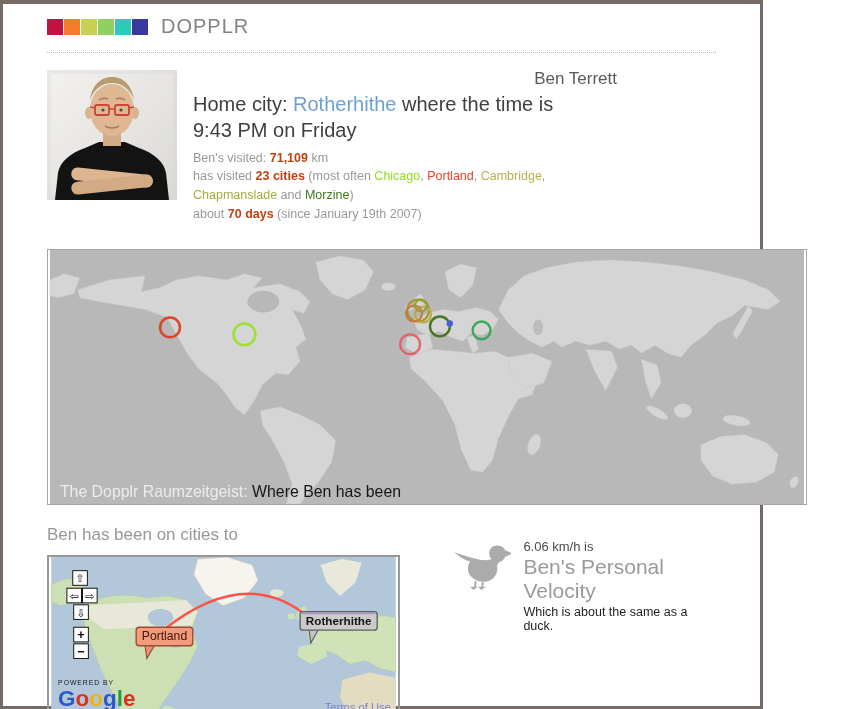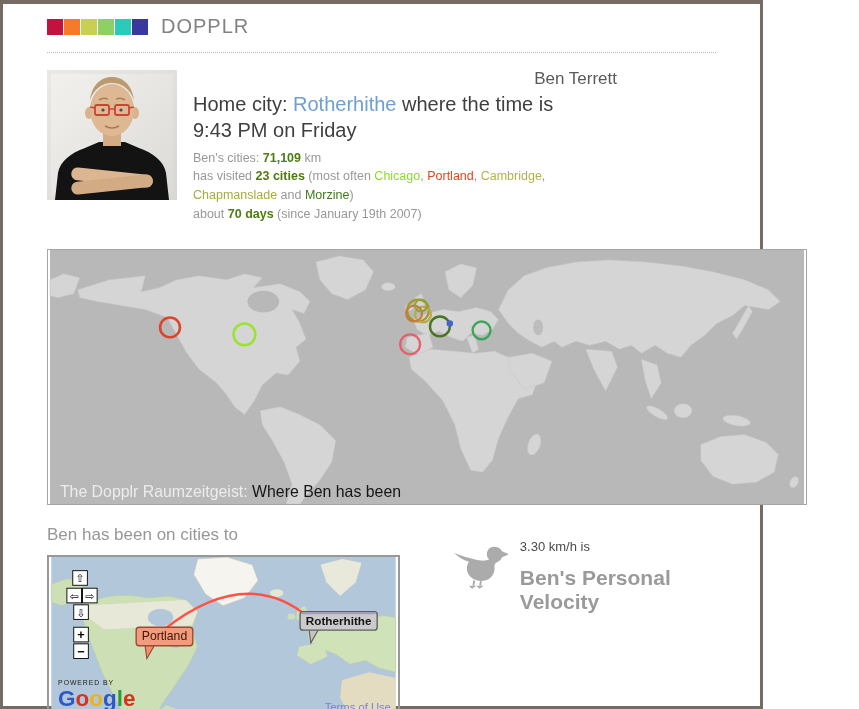--- a/index.html
+++ b/index.html
@@ -19,35 +19,35 @@
   .brand{margin-left:13px;font-size:20px;color:#828282;letter-spacing:1px;}
   .dotted{border:none;border-bottom:1px dotted #b9b9b9;margin:14px 0 0 0;height:0;}
   
   .profile{display:flex;margin-top:17px;}
   .photo{width:130px;height:130px;flex:0 0 130px;}
   .profile-text{margin-left:16px;}
   .name{font-size:17px;color:#5a5a5a;font-weight:400;margin:0 0 2px 0;line-height:1.1;text-align:right;}
   .home-line{font-size:20px;color:#3f3f3f;margin:2px 0 6px 0;max-width:372px;line-height:1.3;}
   .home-line a{color:#6f9fd0;text-decoration:none;}
   .stats{font-size:12.5px;color:#989898;max-width:424px;line-height:1.5;}
-  .stats b{color:#4d7c0f;font-weight:bold;}
+  .stats b{color:#c2410c;font-weight:bold;}
   .stats .city{text-decoration:none;}
   
   .worldmap{margin-top:25px;}
   .worldmap svg{display:block;border:1px solid #a5a5a5;}
   svg text{font-family:"Liberation Sans","DejaVu Sans",sans-serif;}
   
   .bottom{display:flex;align-items:flex-start;margin-top:20px;}
   .trips-col{width:357px;}
   .trips-heading{font-size:17px;color:#979797;margin:0 0 10px 0;font-weight:400;}
   .gmap{border:2px solid #989898;display:block;}
   .velocity{display:flex;margin-left:48px;margin-top:14px;}
   .velocity-text{margin-left:12px;}
   .v-speed{font-size:13px;color:#4a4a4a;margin:0;}
-  .v-title{font-size:21px;color:#9a9a9a;margin:12px 0 2px 0;font-weight:700;}
+  .v-title{font-size:21px;color:#9a9a9a;margin:1px 0 2px 0;font-weight:400;}
   .v-sub{font-size:12.5px;color:#1e1e1e;margin:0;}
 </style>
 </head>
 <body>
 
 <div class="page">
 
   <div class="logo-row">
     <div class="logo-squares">
       <span class="sq" style="background: rgb(196, 18, 64);"></span>
@@ -88,21 +88,21 @@
       <circle cx="74" cy="40" r="1.6" fill="#4a4a4a"></circle>
       <rect x="48" y="35" width="14" height="10" rx="2" fill="none" stroke="#cc4433" stroke-width="1.8"></rect>
       <rect x="68" y="35" width="14" height="10" rx="2" fill="none" stroke="#cc4433" stroke-width="1.8"></rect>
       <path d="M62,39 L68,39 M48,38 L43,37 M82,38 L87,37" stroke="#cc4433" stroke-width="1.6" fill="none"></path>
       <path d="M58,56 Q65,60 72,56" stroke="#ab7657" stroke-width="1.5" fill="none"></path>
     </svg>
     <div class="profile-text">
       <h1 class="name">Ben Terrett</h1>
       <p class="home-line"><span>Home city: </span><a href="#">Rotherhithe</a><span> where the time is 9:43 PM on Friday</span></p>
       <div class="stats">
-        <div><span>Ben's cities: </span><b>71,109</b><span> km</span></div>
+        <div><span>Ben's visited: </span><b>71,109</b><span> km</span></div>
         <div><span>has visited </span><b>23 cities</b><span> (most often </span><a href="#" class="city" style="color: rgb(143, 220, 31);">Chicago</a><span>, </span><a href="#" class="city" style="color: rgb(232, 67, 31);">Portland</a><span>, </span><a href="#" class="city" style="color: rgb(178, 178, 74);">Cambridge</a><span>, </span><a href="#" class="city" style="color: rgb(164, 173, 58);">Chapmanslade</a><span> and </span><a href="#" class="city" style="color: rgb(62, 122, 26);">Morzine</a><span>)</span></div>
         <div><span>about </span><b>70 days</b><span> (since January 19th 2007)</span></div>
       </div>
     </div>
   </div>
 
   <div class="worldmap">
     <svg width="760" height="256" viewBox="0 0 760 256">
       <rect width="760" height="256" fill="#b8b8b8"></rect>
       <g fill="#d5d5d5" stroke="#c6c6c6" stroke-width="0.5">
@@ -219,19 +219,20 @@
 
     <div class="velocity">
       <svg width="72" height="56" viewBox="0 0 80 58">
         <path fill="#ababab" d="M8,10 C14,16 20,20 28,22 C24,28 24,36 30,42 C36,48 48,50 56,44 C61,40 63,34 62,28 C62,26 63,24 65,23 C70,21 73,17 73,12 C73,6 68,2 62,2 C56,2 52,6 52,12 C52,15 53,17 55,19 C50,21 44,21 36,19 C26,16 16,14 8,10 Z"></path>
         <polygon fill="#ababab" points="72,8 82,12 72,16"></polygon>
         <path stroke="#ababab" stroke-width="2.5" fill="none" d="M35,47 L34,54 M44,48 L43,54"></path>
         <polygon fill="#ababab" points="28,54 38,54 32,58"></polygon>
         <polygon fill="#ababab" points="38,54 48,54 42,58"></polygon>
       </svg>
       <div class="velocity-text">
-        <p class="v-speed">3.30 km/h is</p>
+        <p class="v-speed">6.06 km/h is</p>
         <p class="v-title">Ben's Personal Velocity</p>
+        <p class="v-sub">Which is about the same as a duck.</p>
       </div>
     </div>
   </div>
 
 </div>
 
 </body></html>

